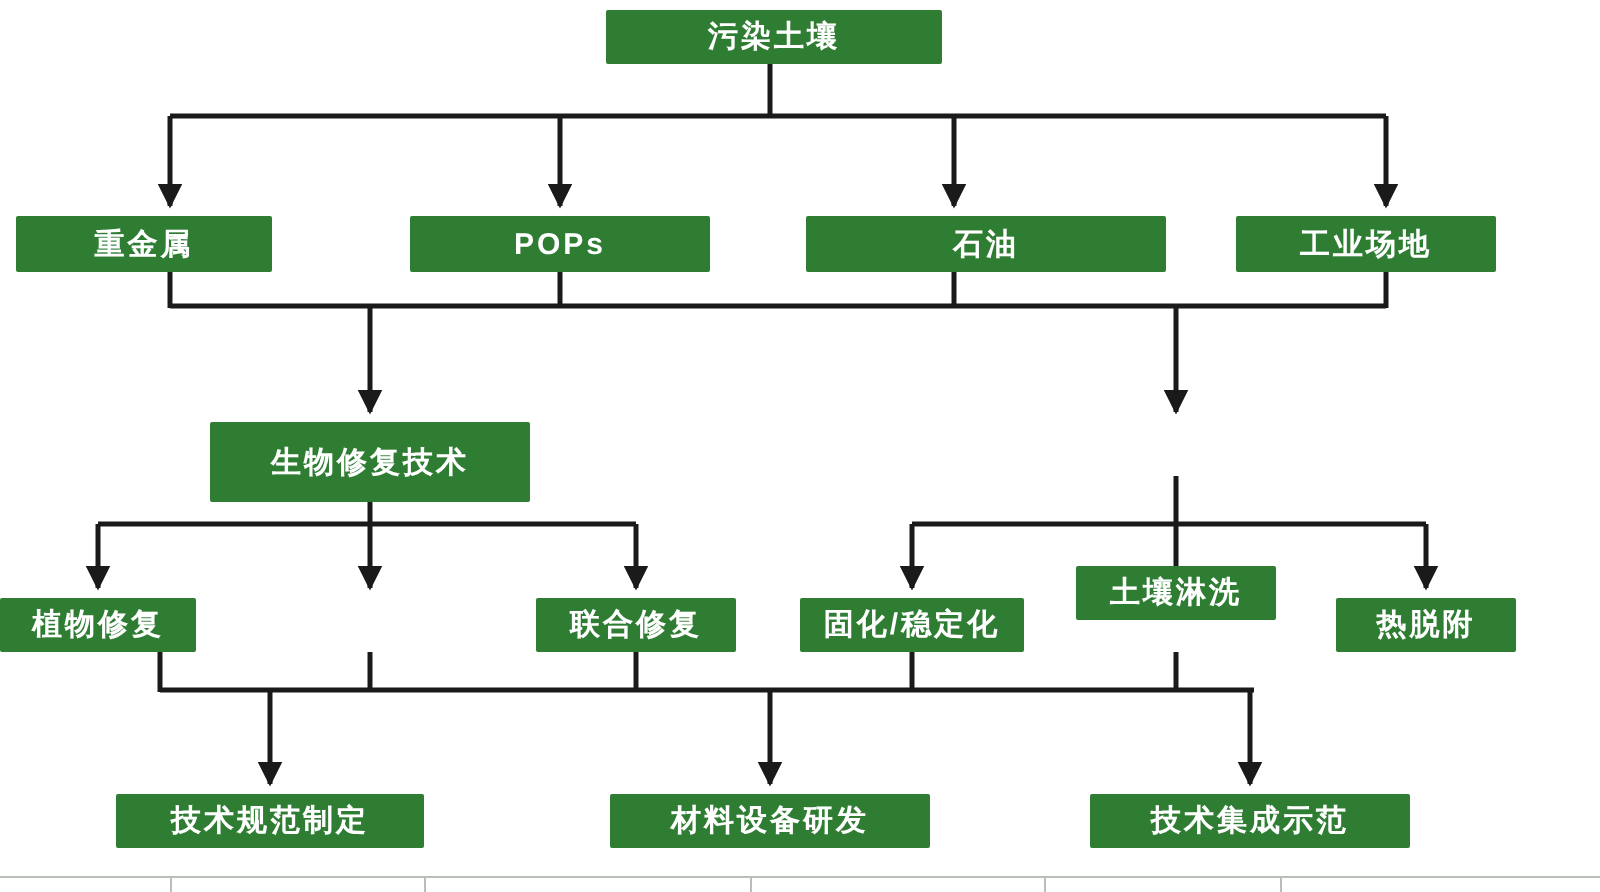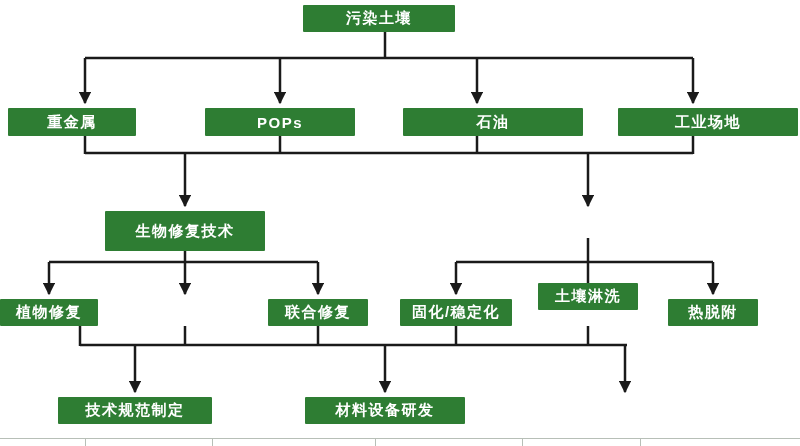--- a/index.html
+++ b/index.html
@@ -99,37 +99,38 @@
       <line x1="456" y1="326" x2="456" y2="346"></line>
       <line x1="588" y1="326" x2="588" y2="346"></line>
       <line x1="80" y1="345" x2="627" y2="345"></line>
 
       <line x1="135" y1="345" x2="135" y2="392" marker-end="url(#arrow)"></line>
       <line x1="385" y1="345" x2="385" y2="392" marker-end="url(#arrow)"></line>
       <line x1="625" y1="345" x2="625" y2="392" marker-end="url(#arrow)"></line>
     </g>
   </svg>
 
-  <div class="node" style="left:303px;top:5px;width:152px;height:27px">污染土壤</div>
+  <div class="node" style="left:303px;top:5px;width:168px;height:27px">污染土壤</div>
 
   <div class="node" style="left:8px;top:108px;width:128px;height:28px">重金属</div>
   <div class="node" style="left:205px;top:108px;width:150px;height:28px">POPs</div>
   <div class="node" style="left:403px;top:108px;width:180px;height:28px">石油</div>
-  <div class="node" style="left:618px;top:108px;width:180px;height:28px">工业场地</div>
+  <div class="node" style="left:618px;top:108px;width:130px;height:28px">工业场地</div>
 
   <div class="node" style="left:105px;top:211px;width:160px;height:40px">生物修复技术</div>
 
   <div class="node" style="left:0px;top:299px;width:98px;height:27px">植物修复</div>
   <div class="node" style="left:268px;top:299px;width:100px;height:27px">联合修复</div>
   <div class="node" style="left:400px;top:299px;width:112px;height:27px">固化/稳定化</div>
   <div class="node" style="left:538px;top:283px;width:100px;height:27px">土壤淋洗</div>
   <div class="node" style="left:668px;top:299px;width:90px;height:27px">热脱附</div>
 
   <div class="node" style="left:58px;top:397px;width:154px;height:27px">技术规范制定</div>
   <div class="node" style="left:305px;top:397px;width:160px;height:27px">材料设备研发</div>
+  <div class="node" style="left:545px;top:397px;width:160px;height:27px">技术集成示范</div>
 
   <div class="partial-table">
     <i style="left:85px"></i>
     <i style="left:212px"></i>
     <i style="left:375px"></i>
     <i style="left:522px"></i>
     <i style="left:640px"></i>
   </div>
 
 </div>

